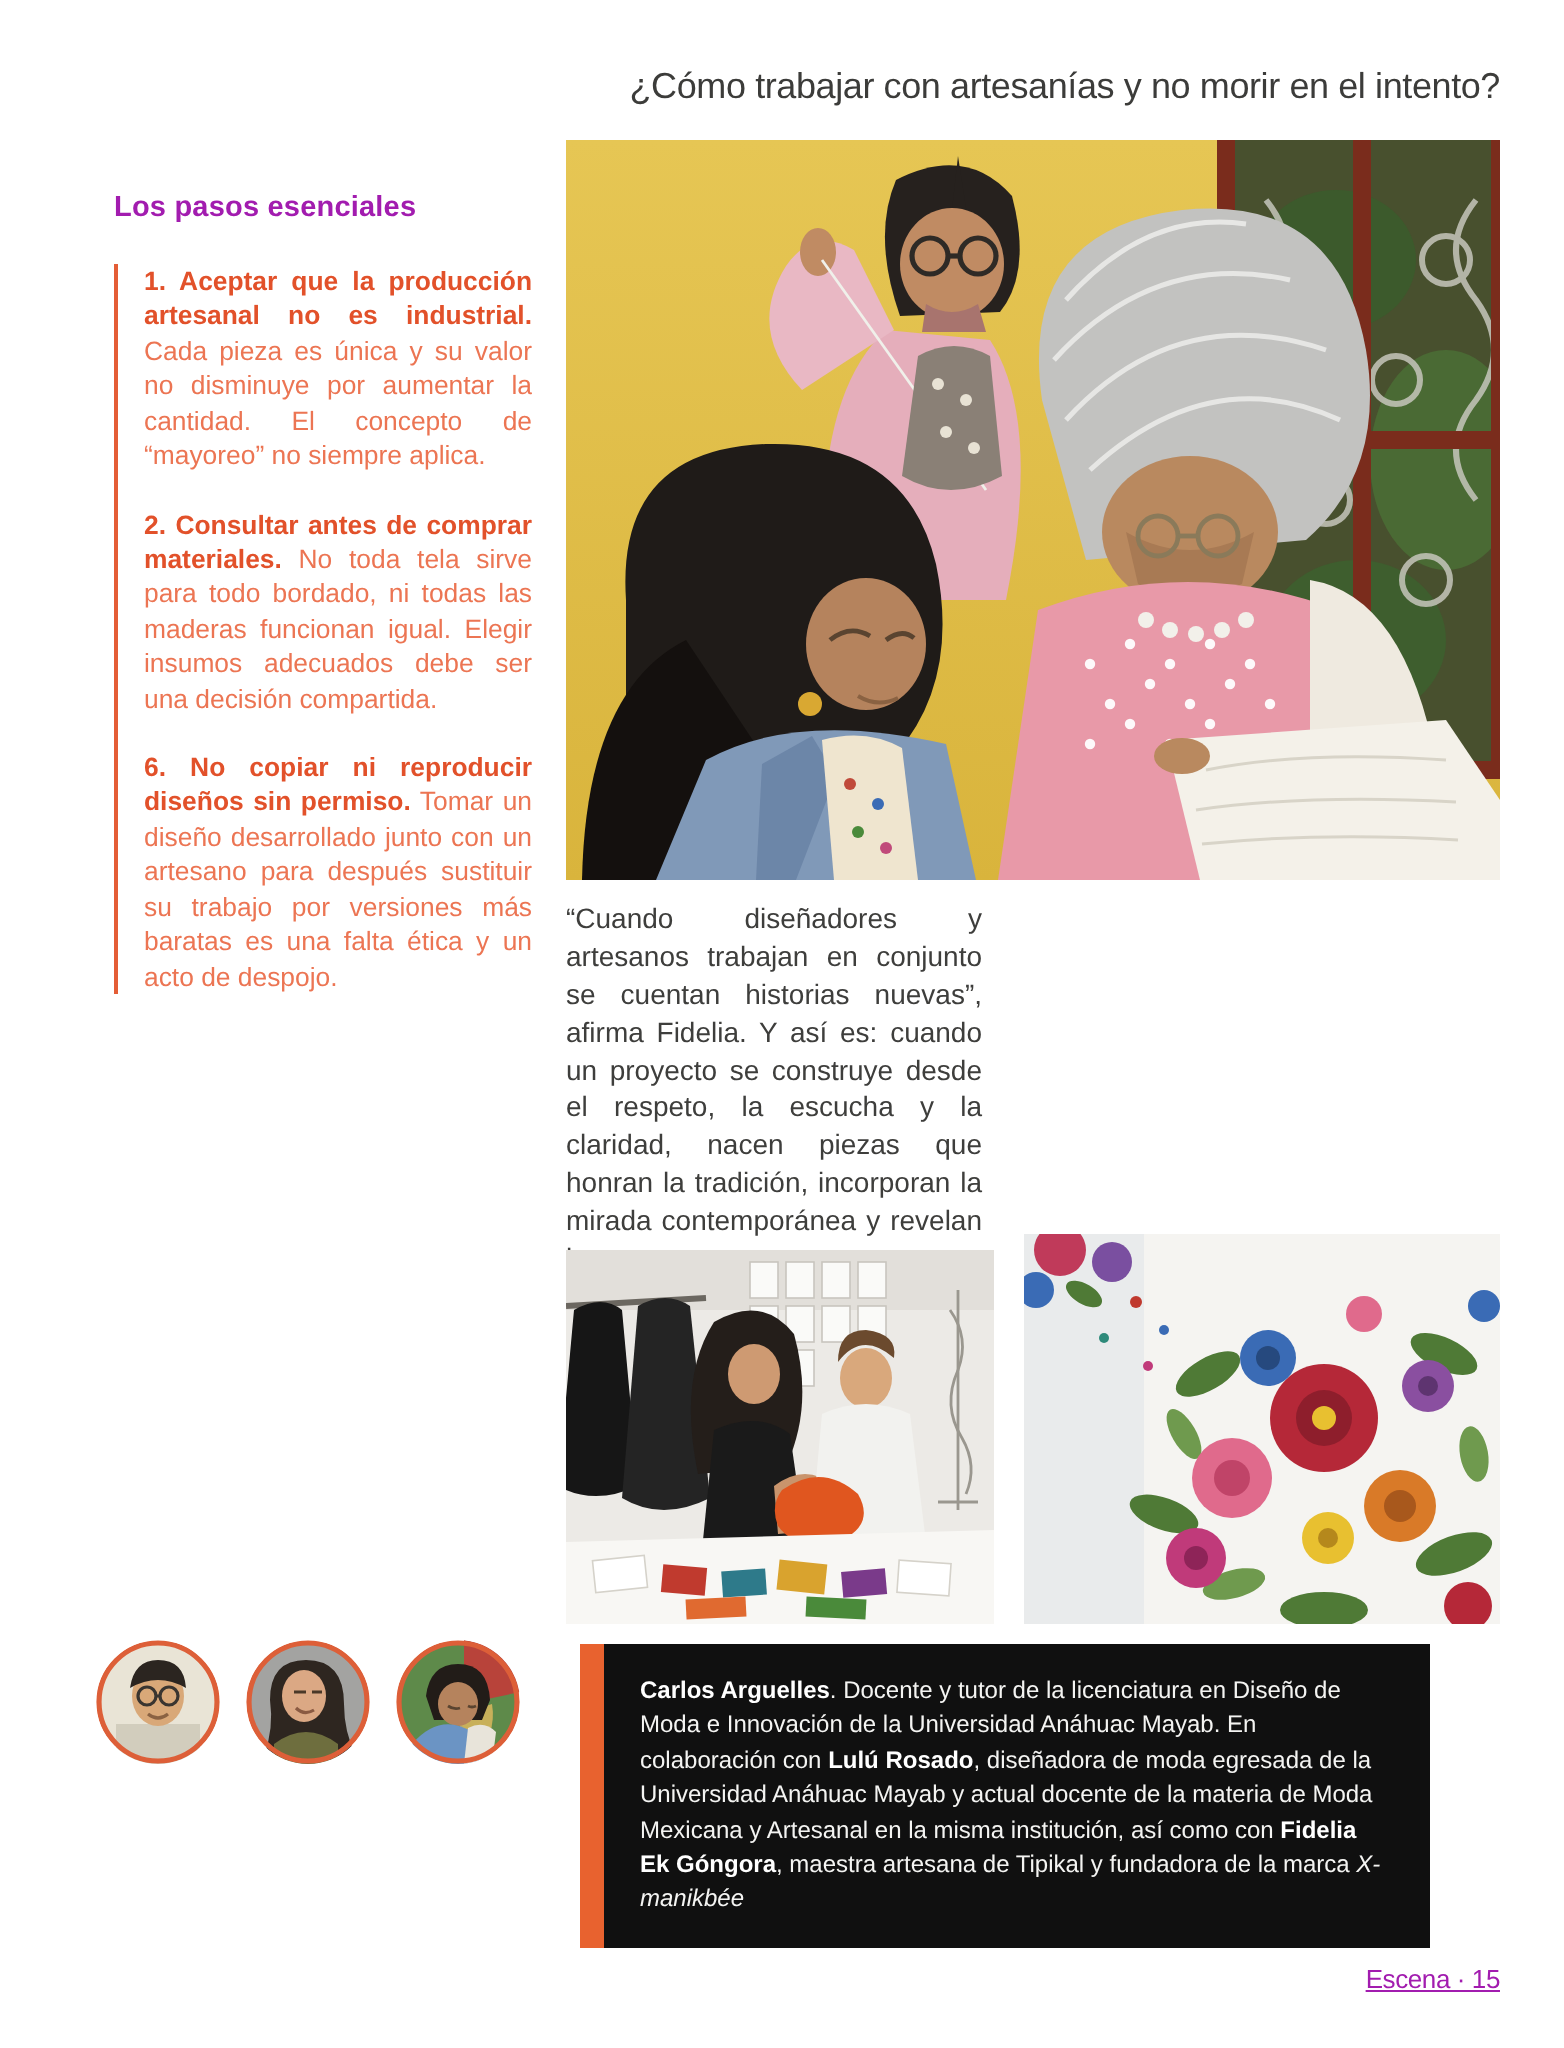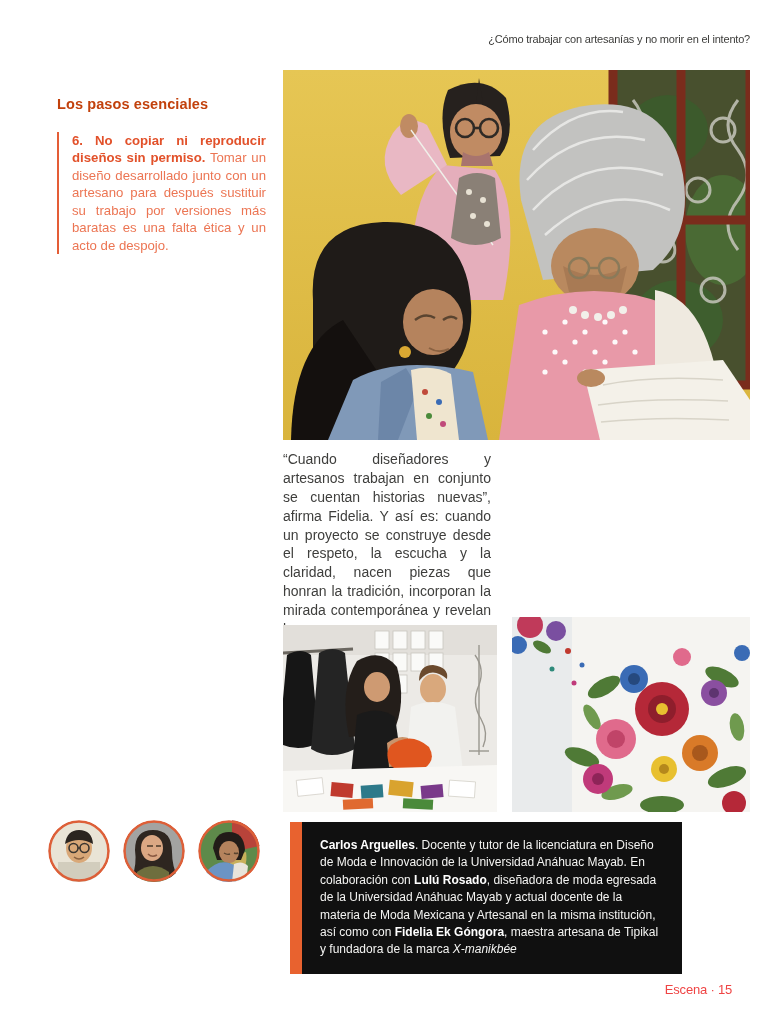--- a/index.html
+++ b/index.html
@@ -6,31 +6,31 @@
   html,body { background:#ffffff; }
   body { font-family:"Liberation Sans","DejaVu Sans",sans-serif; }
   .page {
     position:relative; width:782px; height:1024px; margin:0 auto;
     background:#ffffff; overflow:hidden;
   }
 
   
   .running-head {
     position:absolute; top:33px; right:32px;
-    font-size:11px; color:#3c3c3a; letter-spacing:-0.2px;
+    font-size:18px; color:#3c3c3a; letter-spacing:-0.2px;
   }
   .page-footer {
-    position:absolute; top:982px; right:50px;
-    font-size:13px; color:#ef4444; letter-spacing:-0.2px;
+    position:absolute; top:982px; right:32px;
+    font-size:13px; color:#a21caf; letter-spacing:-0.2px;text-decoration:underline;
   }
 
   
   .left-col { position:absolute; left:57px; top:96px; width:209px; }
   .left-col h2 {
-    font-size:14.5px; font-weight:bold; color:#c2410c; margin-bottom:15px;
+    font-size:14.5px; font-weight:bold; color:#a21caf; margin-bottom:15px;
     letter-spacing:0.1px;
   }
   .intro {
     font-size:13.5px; line-height:1.38; color:#3e3e3c; text-align:justify;
   }
   .intro .em { font-style:italic; }
   .steps {
     margin-top:20px; border-left:2px solid #e45d36; padding-left:13px;
   }
   .step { margin-bottom:17px; font-size:13.2px; line-height:1.32; text-align:justify; }
@@ -52,21 +52,21 @@
 
   
   .photo-left  { position:absolute; left:283px; top:625px; width:214px; height:187px; overflow:hidden; }
   .photo-right { position:absolute; left:512px; top:617px; width:238px; height:195px; overflow:hidden; }
 
   
   .avatars { position:absolute; left:48px; top:820px; display:flex; gap:13px; }
   .avatar { width:62px; height:62px; border-radius:50%; overflow:hidden; }
 
   
-  .credits { position:absolute; left:290px; top:822px; width:392px; display:flex; align-items:stretch; }
+  .credits { position:absolute; left:290px; top:822px; width:425px; display:flex; align-items:stretch; }
   .credits-stripe { width:12px; background:#e8622f; flex:0 0 12px; }
   .credits-body {
     flex:1; background:#101010; color:#f4f4f2; padding:15px 22px 15px 18px;
     font-size:12px; line-height:1.45;
   }
   .credits-body .b { font-weight:bold; color:#ffffff; }
   .credits-body .em { font-style:italic; }
 
   svg { display:block; }
 </style>
@@ -74,20 +74,22 @@
 <body>
 
 <div class="page">
 
   <div class="running-head">¿Cómo trabajar con artesanías y no morir en el intento?</div>
 
   <aside class="left-col">
     <h2>Los pasos esenciales</h2>
 
     <div class="steps">
+      <p class="step"><span class="step-title">1. Aceptar que la producción artesanal no es industrial.</span><span class="step-body"> Cada pieza es única y su valor no disminuye por aumentar la cantidad. El concepto de “mayoreo” no siempre aplica.</span></p>
+      <p class="step"><span class="step-title">2. Consultar antes de comprar materiales.</span><span class="step-body"> No toda tela sirve para todo bordado, ni todas las maderas funcionan igual. Elegir insumos adecuados debe ser una decisión compartida.</span></p>
       <p class="step"><span class="step-title">6. No copiar ni reproducir diseños sin permiso.</span><span class="step-body"> Tomar un diseño desarrollado junto con un artesano para después sustituir su trabajo por versiones más baratas es una falta ética y un acto de despojo.</span></p>
     </div>
   </aside>
 
   <div class="main-photo">
     <svg width="467" height="370" viewBox="0 0 467 370">
       <defs>
         <linearGradient id="wallg" x1="0" y1="0" x2="0" y2="1">
           <stop offset="0" stop-color="#e6c654"></stop>
             <stop offset="1" stop-color="#d9b43c"></stop>

